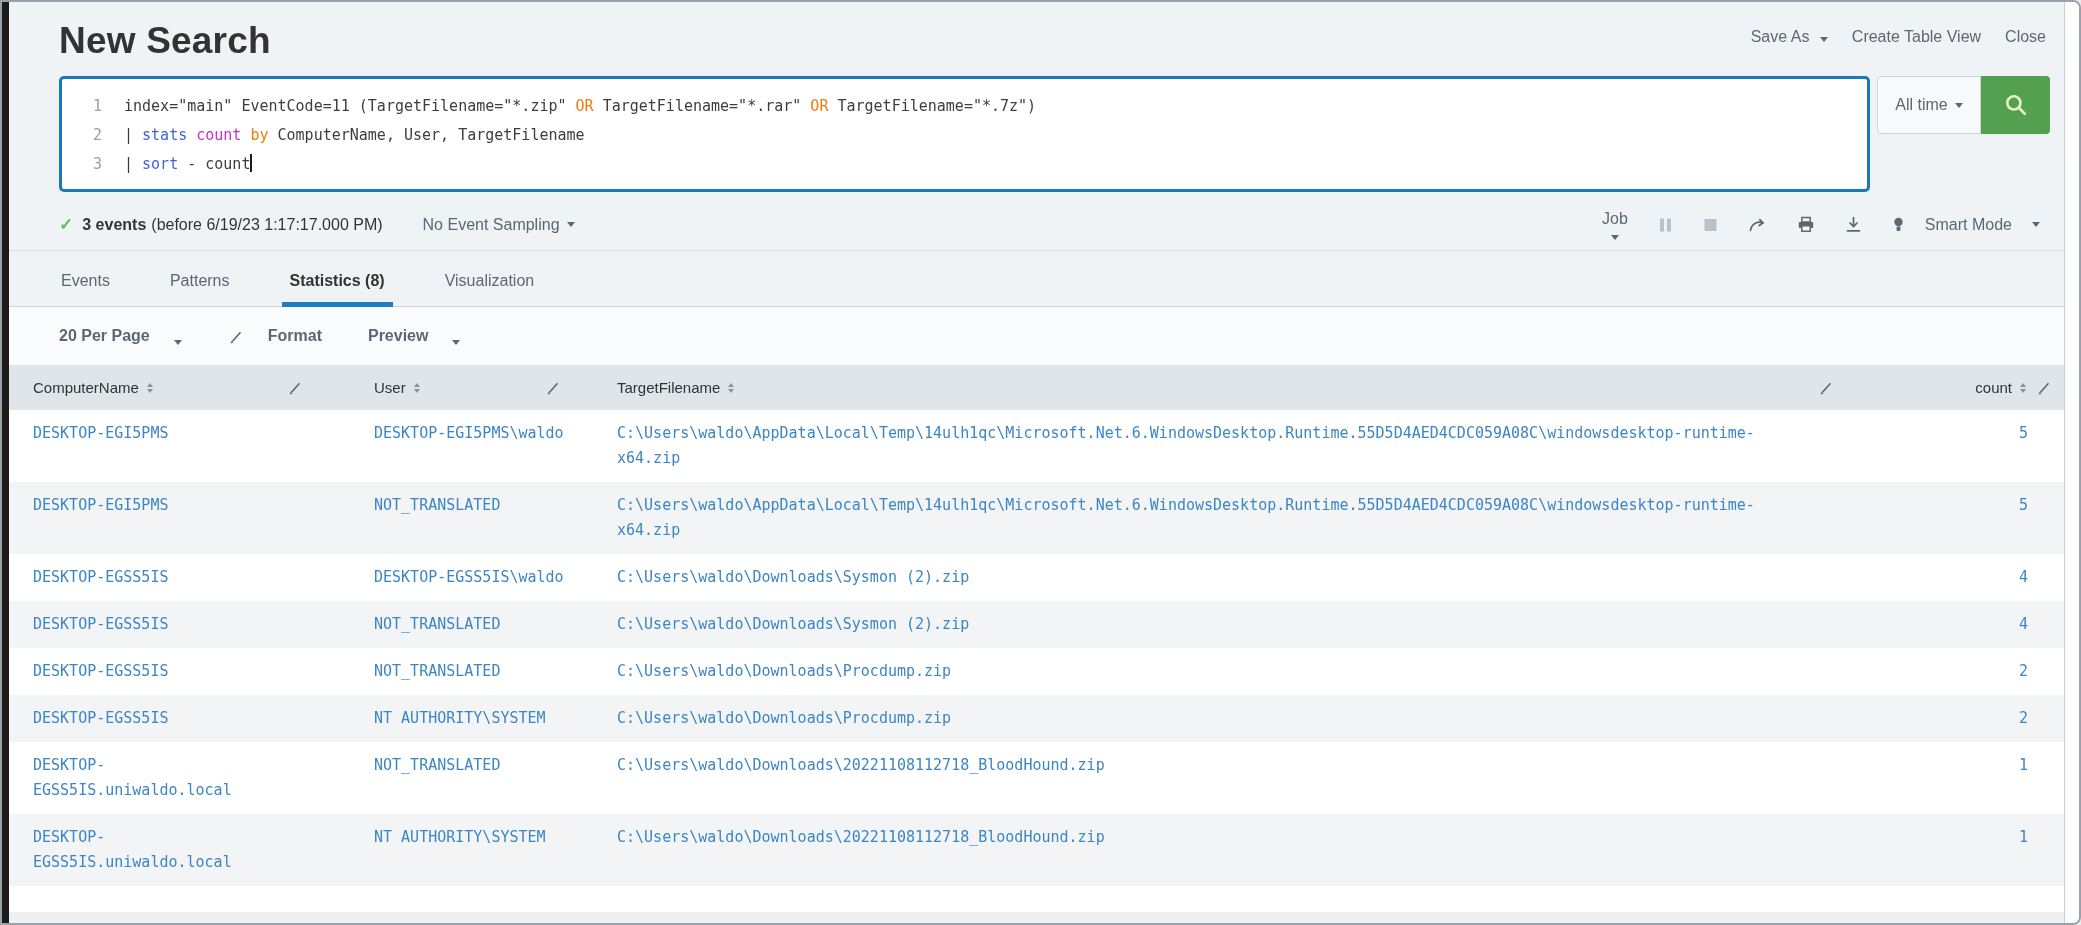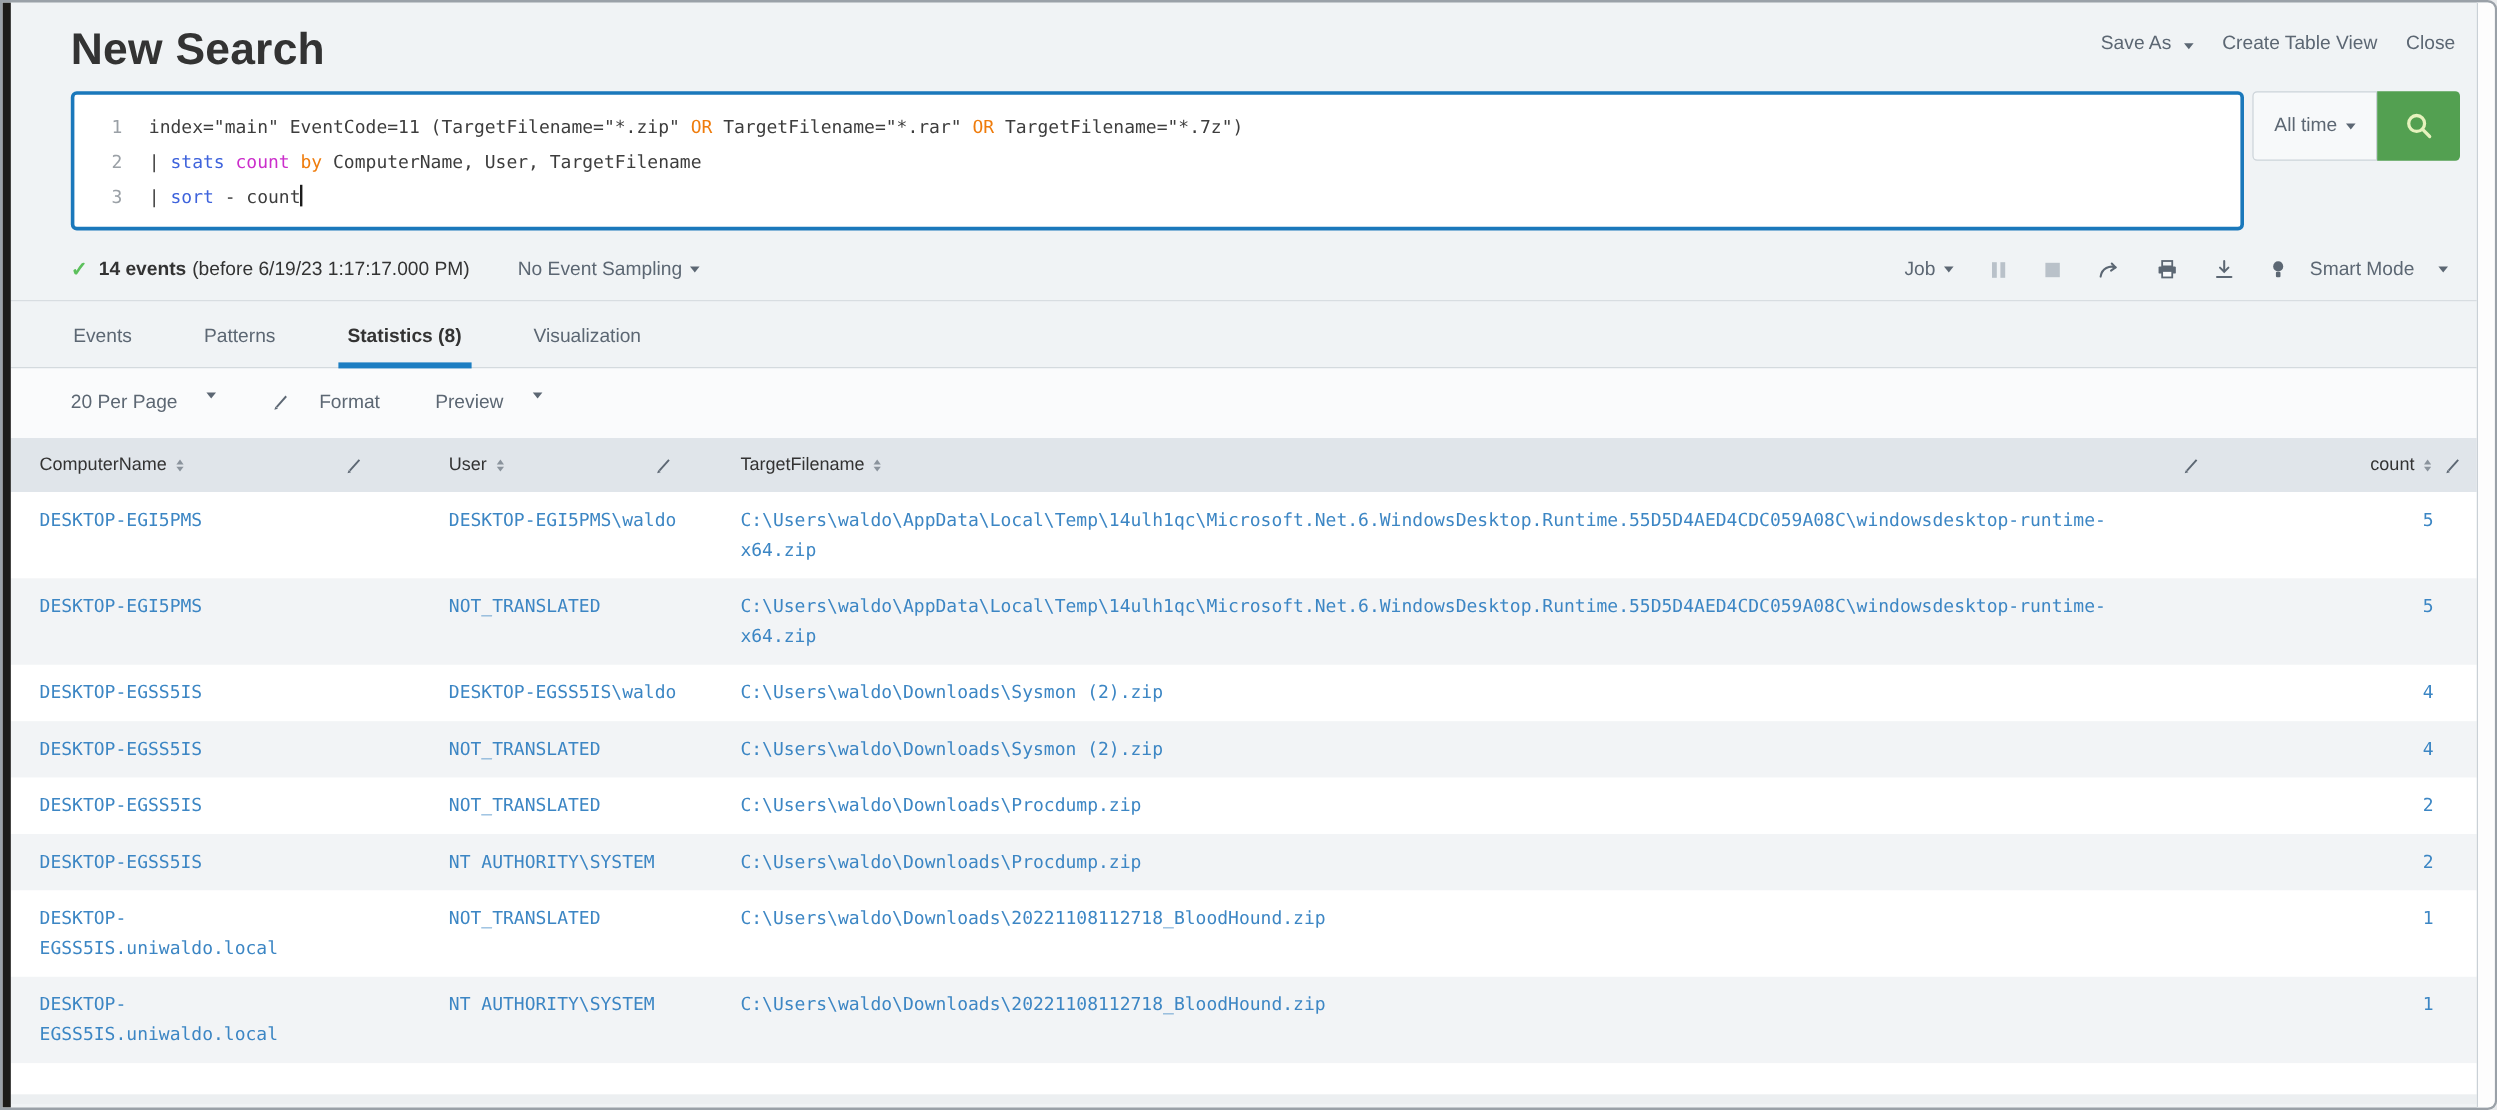--- a/index.html
+++ b/index.html
@@ -54,35 +54,35 @@
     border-right:4.5px solid transparent; border-top:5.5px solid currentColor; }
 
   
   .status-bar{ display:flex; align-items:center; padding:0 24px 0 50px; height:52px;
     margin-top:7px; border-bottom:1px solid #d8dde1; font-size:16px; color:var(--dark-text); }
   .check{ color:var(--check-green); font-weight:bold; font-size:17px; margin-right:9px; }
   .ev-bold{ font-weight:bold; }
   .ev-rest{ margin-left:5px; }
   .sampling{ margin-left:40px; color:var(--link-gray); display:flex; align-items:center; gap:7px; cursor:pointer; }
   .job-tools{ margin-left:auto; display:flex; align-items:center; gap:30px; color:var(--link-gray); }
-  .job-btn{ display:flex; align-items:center; gap:7px; cursor:pointer; }
+  .job-btn{ display:flex; align-items:center; gap:7px; cursor:pointer;flex-direction:column; }
   .icon-btn{ display:flex; align-items:center; cursor:pointer; }
   .smart{ display:flex; align-items:center; gap:20px; cursor:pointer; }
 
   
   .tabs{ display:flex; gap:56px; padding:0 0 0 50px; border-bottom:1px solid #ced4d9; height:56px; align-items:flex-end; }
   .tab{ font-size:16px; color:var(--link-gray); padding:0 2px 16px 2px; position:relative; cursor:pointer; }
   .tab.active{ color:var(--dark-text); font-weight:bold; }
   .tab.active::after{ content:""; position:absolute; left:-6px; right:-6px; bottom:-1px; height:5px; background:#1d7ec2; }
 
   
   .results{ background:#fafbfc; }
   .results-controls{ display:flex; align-items:center; gap:46px; padding:0 0 0 50px; height:58px;
     font-size:16px; color:var(--link-gray); }
-  .ctl{ display:flex; align-items:flex-start; gap:24px; cursor:pointer; }
+  .ctl{ display:flex; align-items:flex-end; gap:24px; cursor:pointer;font-weight:bold; }
 
   
   .tbl-header{ display:flex; background:var(--header-bg); height:45px; align-items:center;
     font-size:15px; color:var(--dark-text); }
   .hcell{ display:flex; align-items:center; }
   .hc1{ width:338px; padding-left:24px; }
   .hc2{ width:244px; padding-left:27px; }
   .hc3{ flex:1; padding-left:26px; }
   .hc4{ width:190px; justify-content:flex-end; padding-right:12px; gap:10px; }
   .hlabel{ display:flex; align-items:center; gap:8px; cursor:pointer; }
@@ -144,21 +144,21 @@
           <svg width="26" height="26" viewBox="0 0 22 22" fill="none" stroke="#e6f2bd" stroke-width="2.3" stroke-linecap="round">
             <circle cx="9.2" cy="9.2" r="5.6"></circle>
             <line x1="13.6" y1="13.6" x2="18.4" y2="18.4"></line>
           </svg>
         </span>
       </button>
     </div>
 
     <div class="status-bar">
       <span class="check">✓</span>
-      <span class="ev-bold">14 events</span>
+      <span class="ev-bold">3 events</span>
       <span class="ev-rest">(before 6/19/23 1:17:17.000 PM)</span>
       <span class="sampling">
         <span>No Event Sampling</span>
         <span class="caret-down"></span>
       </span>
       <div class="job-tools">
         <span class="job-btn">
           <span>Job</span>
           <span class="caret-down"></span>
         </span>

